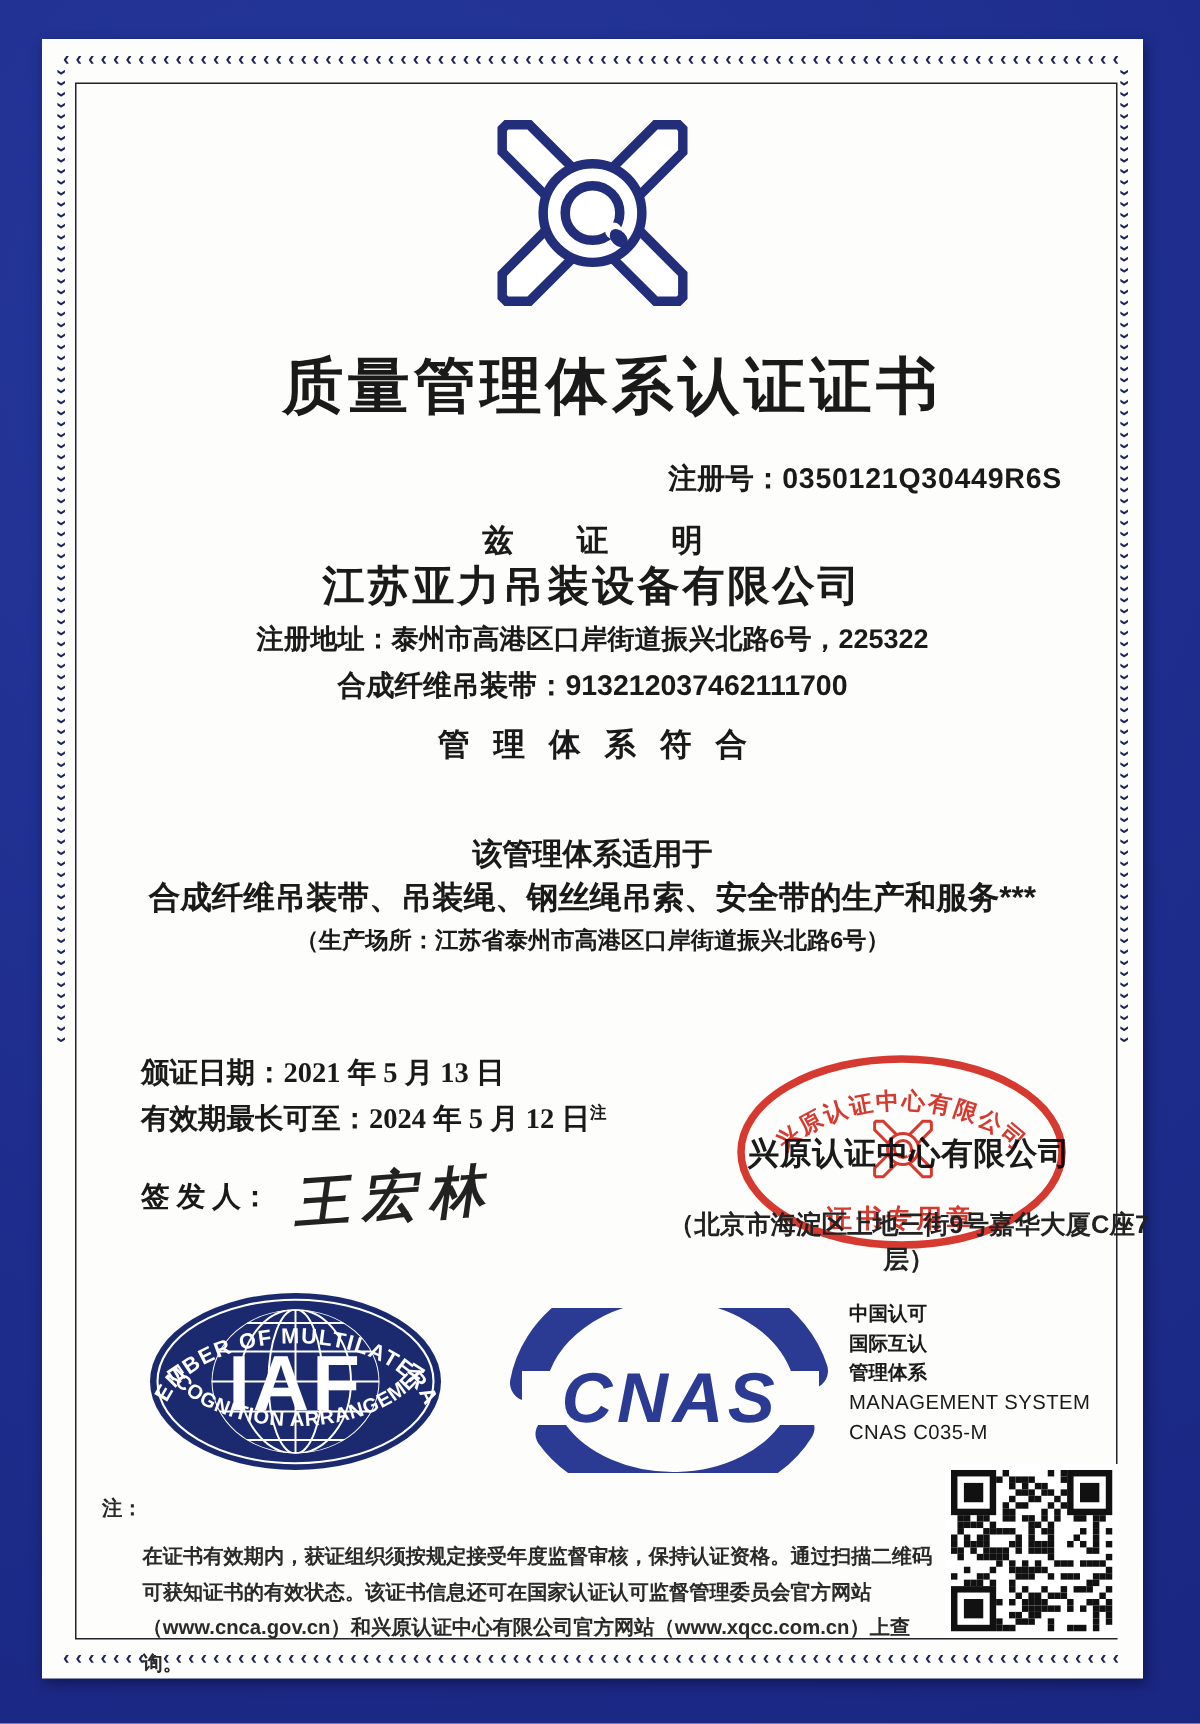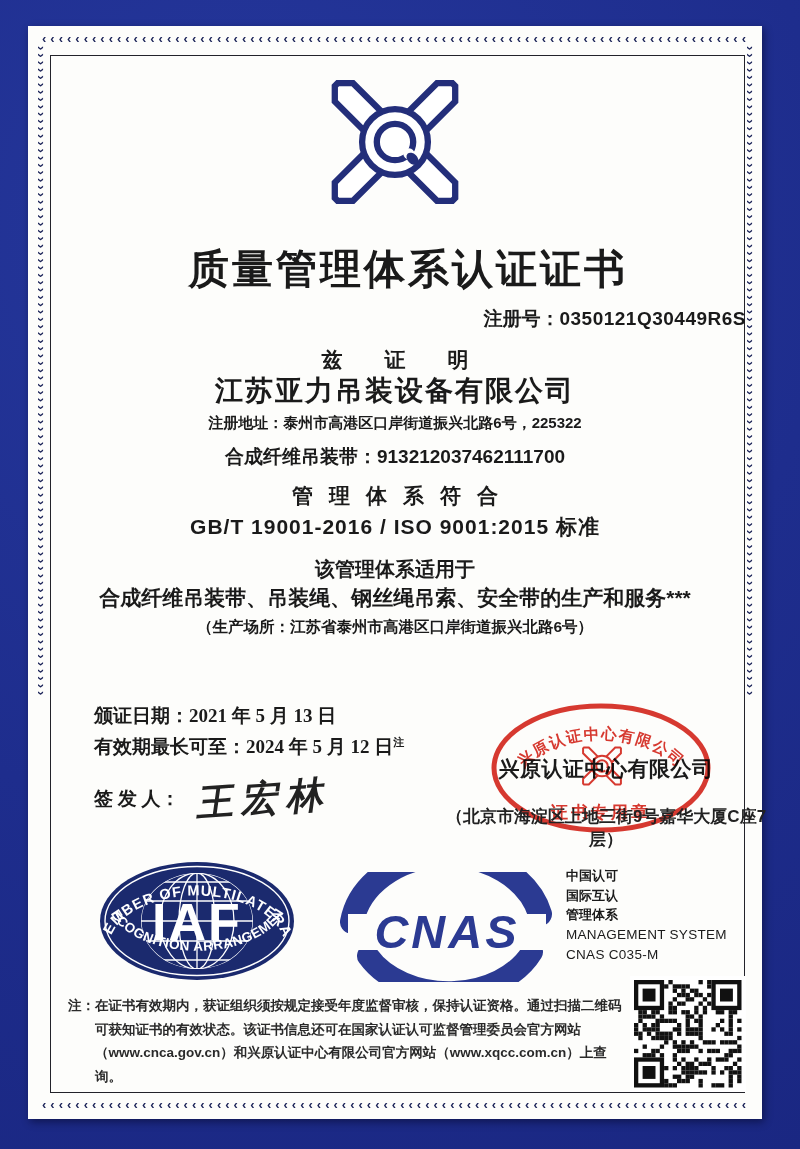--- a/index.html
+++ b/index.html
@@ -28,26 +28,26 @@
   .chev-left{left:5px;}
   .chev-right{right:5px;}
   .chev-left::before,.chev-right::before{
     content:"›››››››››››››››››››››››››››››››››››››››››››››››››››››››››››››››››››››››››››››››››››››››››";}
   
   .frame{position:absolute;left:22px;right:17px;top:29px;bottom:26px;border:1.6px solid #23232a;}
 
   .abs{position:absolute;left:0;right:0;text-align:center;}
 
   .emblem-top{top:46px;}
-  .title{top:216px;font-size:41px;font-weight:bold;letter-spacing:3px;font-family:"Liberation Sans",sans-serif;padding-left:26px;}
-  .regline{top:280px;text-align:right;padding-right:16px;font-size:19px;font-weight:bold;}
+  .title{top:204px;font-size:41px;font-weight:bold;letter-spacing:3px;font-family:"Liberation Sans",sans-serif;padding-left:26px;}
+  .regline{top:280px;text-align:right;padding-right:54px;font-size:19px;font-weight:bold;}
   .regline .num{font-weight:bold;letter-spacing:.5px;font-family:"Liberation Sans",sans-serif;}
   .certify-head{top:320px;font-size:21px;letter-spacing:42px;text-indent:42px;font-family:"Liberation Serif",serif;font-weight:600;}
   .company{top:346px;font-size:28px;font-weight:bold;letter-spacing:2px;}
-  .addr{top:388px;font-size:15px;font-weight:600;}
+  .addr{top:388px;font-size:18px;font-weight:600;}
   .credit{top:418px;font-size:19px;font-weight:600;}
   .sys-head{top:456px;font-size:21px;letter-spacing:16px;text-indent:16px;font-family:"Liberation Serif",serif;font-weight:600;}
   .gbt{top:487px;font-size:21px;font-weight:bold;letter-spacing:1px;}
   .applies{top:530px;font-size:20px;font-family:"Liberation Serif",serif;font-weight:600;}
   .scope{top:558px;font-size:21px;font-weight:bold;}
   .prodsite{top:591px;font-size:15.5px;font-weight:bold;}
 
   .issue-block{position:absolute;left:66px;top:680px;text-align:left;
     font-family:"Liberation Serif",serif;font-size:19px;font-weight:600;line-height:1.0;}
   .issue-block .row{margin-bottom:12px;white-space:nowrap;}
@@ -66,21 +66,21 @@
 
   .iaf{position:absolute;left:70px;top:834px;}
   .cnas{position:absolute;left:312px;top:846px;}
   .cnas-text{position:absolute;left:538px;top:840px;text-align:left;line-height:1.5;}
   .cnas-text .zh{font-size:13px;font-weight:700;}
   .cnas-text .en{font-size:13.5px;letter-spacing:.3px;}
 
   .footnote{position:absolute;left:40px;top:968px;width:556px;text-align:left;
     font-size:13.5px;font-weight:600;line-height:1.75;color:#2a2a2a;display:flex;}
   .footnote .lbl{flex:0 0 auto;}
-  .footnote .txt{flex:1;}
+  .footnote .txt{flex:1;margin-top:32px;}
 
   .qr{position:absolute;left:602px;top:950px;width:116px;height:116px;background:#fff;}
 </style>
 </head>
 <body>
 
 <svg width="0" height="0" style="position:absolute">
   <defs>
     <symbol id="emblem" viewBox="0 0 200 200">
       <g fill="#ffffff" stroke="currentColor" stroke-width="9">
@@ -121,21 +121,20 @@
     <div class="abs certify-head">兹证明</div>
 
     <div class="abs company">江苏亚力吊装设备有限公司</div>
 
     <div class="abs addr">注册地址：泰州市高港区口岸街道振兴北路6号，225322</div>
 
     <div class="abs credit">合成纤维吊装带：913212037462111700</div>
 
     <div class="abs sys-head">管理体系符合</div>
 
-    <div class="abs gbt">GB/T 19001-2016 / ISO 9001:2015 标准</div>
 
     <div class="abs scope">合成纤维吊装带、吊装绳、钢丝绳吊索、安全带的生产和服务***</div>
 
     <div class="abs applies">该管理体系适用于</div>
 
     <div class="abs prodsite">（生产场所：江苏省泰州市高港区口岸街道振兴北路6号）</div>
 
     <div class="issue-block">
       <div class="row">颁证日期：2021 年 5 月 13 日</div>
       <div class="row"><span>有效期最长可至：2024 年 5 月 12 日</span><sup>注</sup></div>

